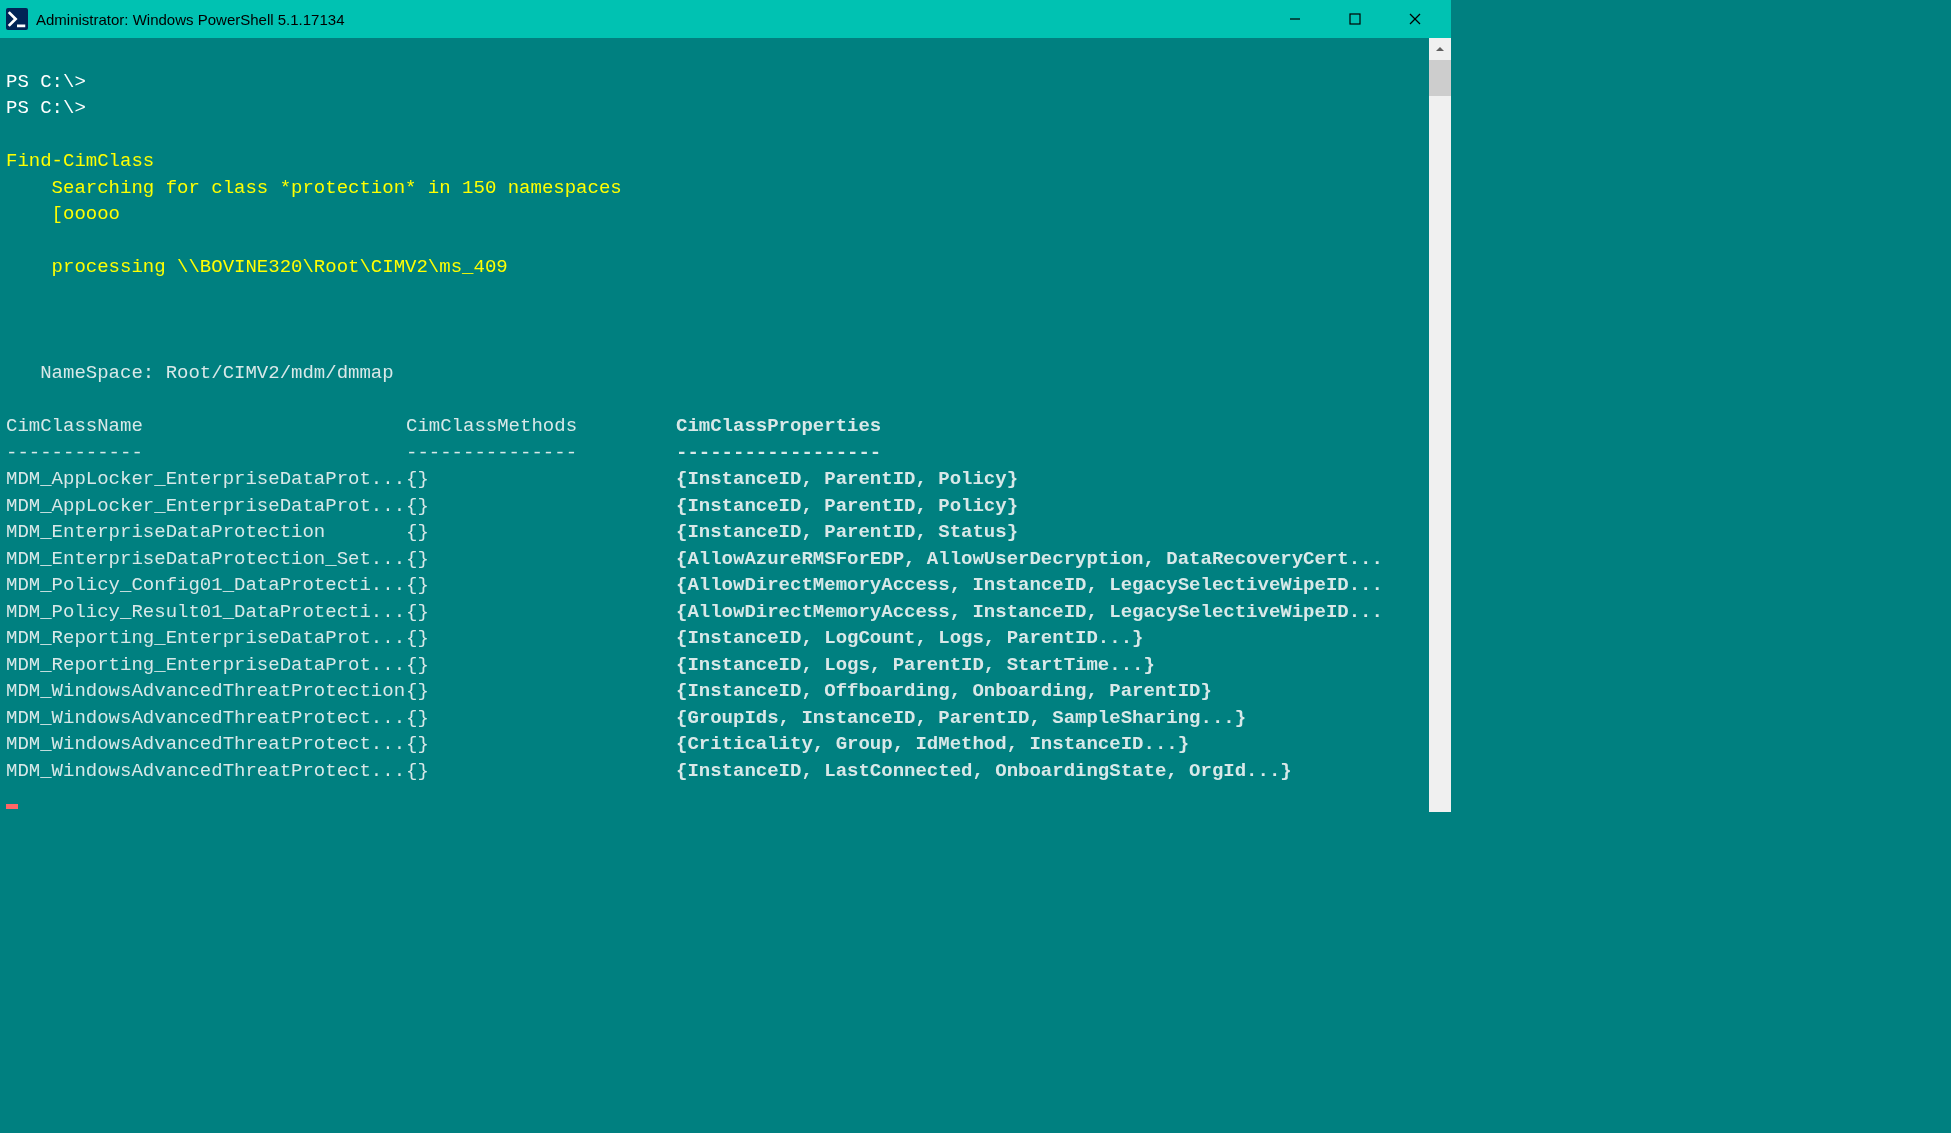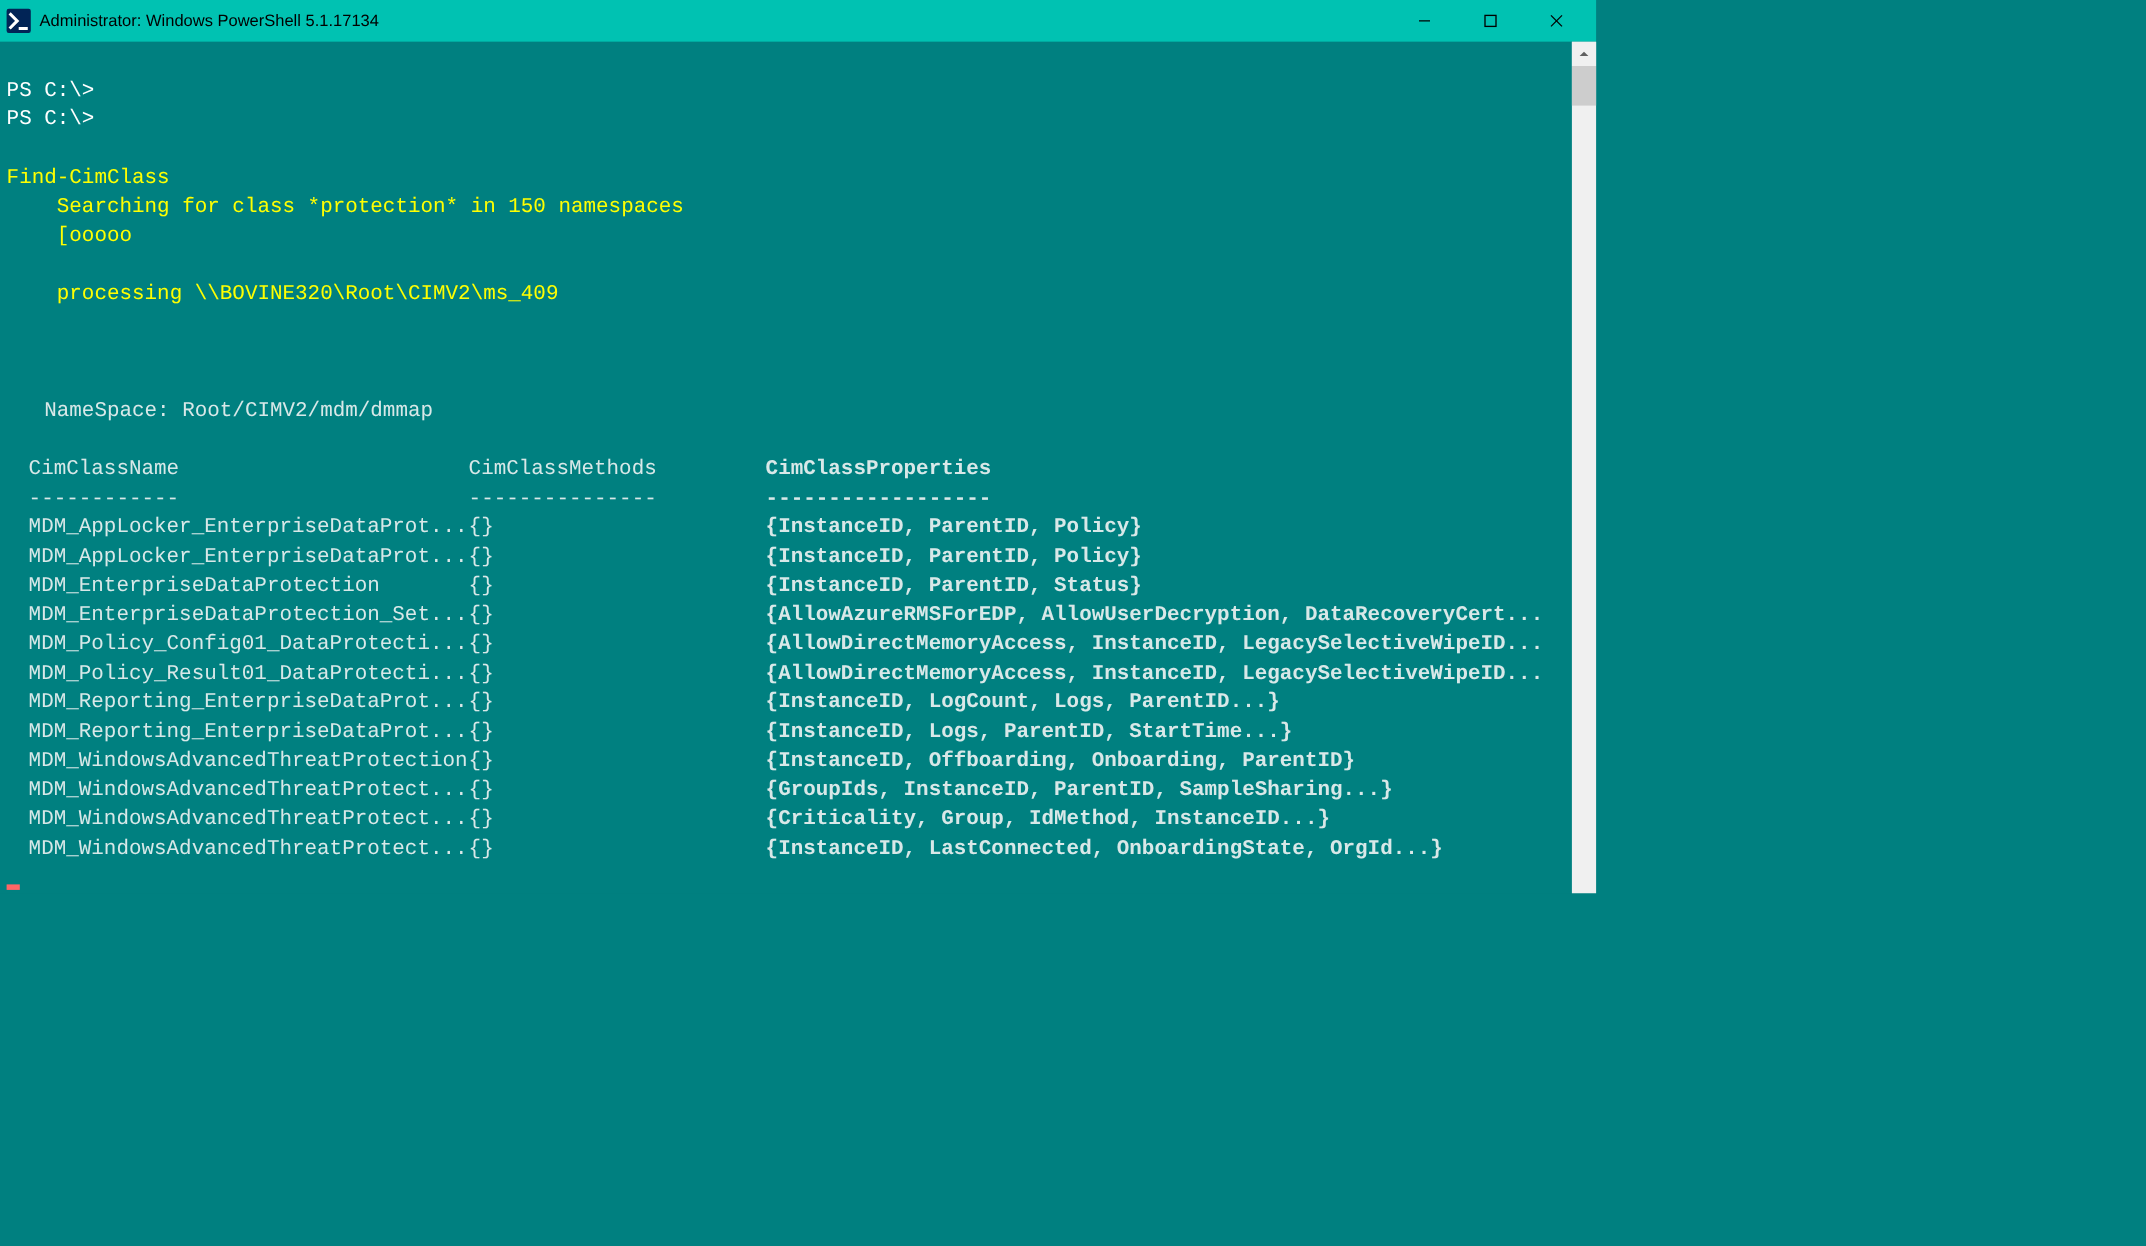--- a/index.html
+++ b/index.html
@@ -89,21 +89,21 @@
     .light { color: #d8e8e8; }
     .cursor {
       display: inline-block;
       width: 12px;
       height: 5px;
       background: #ff6666;
       vertical-align: bottom;
       margin-bottom: 2px;
     }
     .row { display: flex; }
-    .col-name { width: 400px; flex-shrink: 0; margin-left: 20px; }
+    .col-name { width: 400px; flex-shrink: 0; }
     .col-methods { width: 270px; flex-shrink: 0; }
     .col-props { flex: 1; font-weight: bold; }
   </style>
 </head>
 <body>
 
 <div class="window">
   <div class="titlebar">
     <div class="titlebar-icon">
       <svg viewBox="0 0 16 16">

